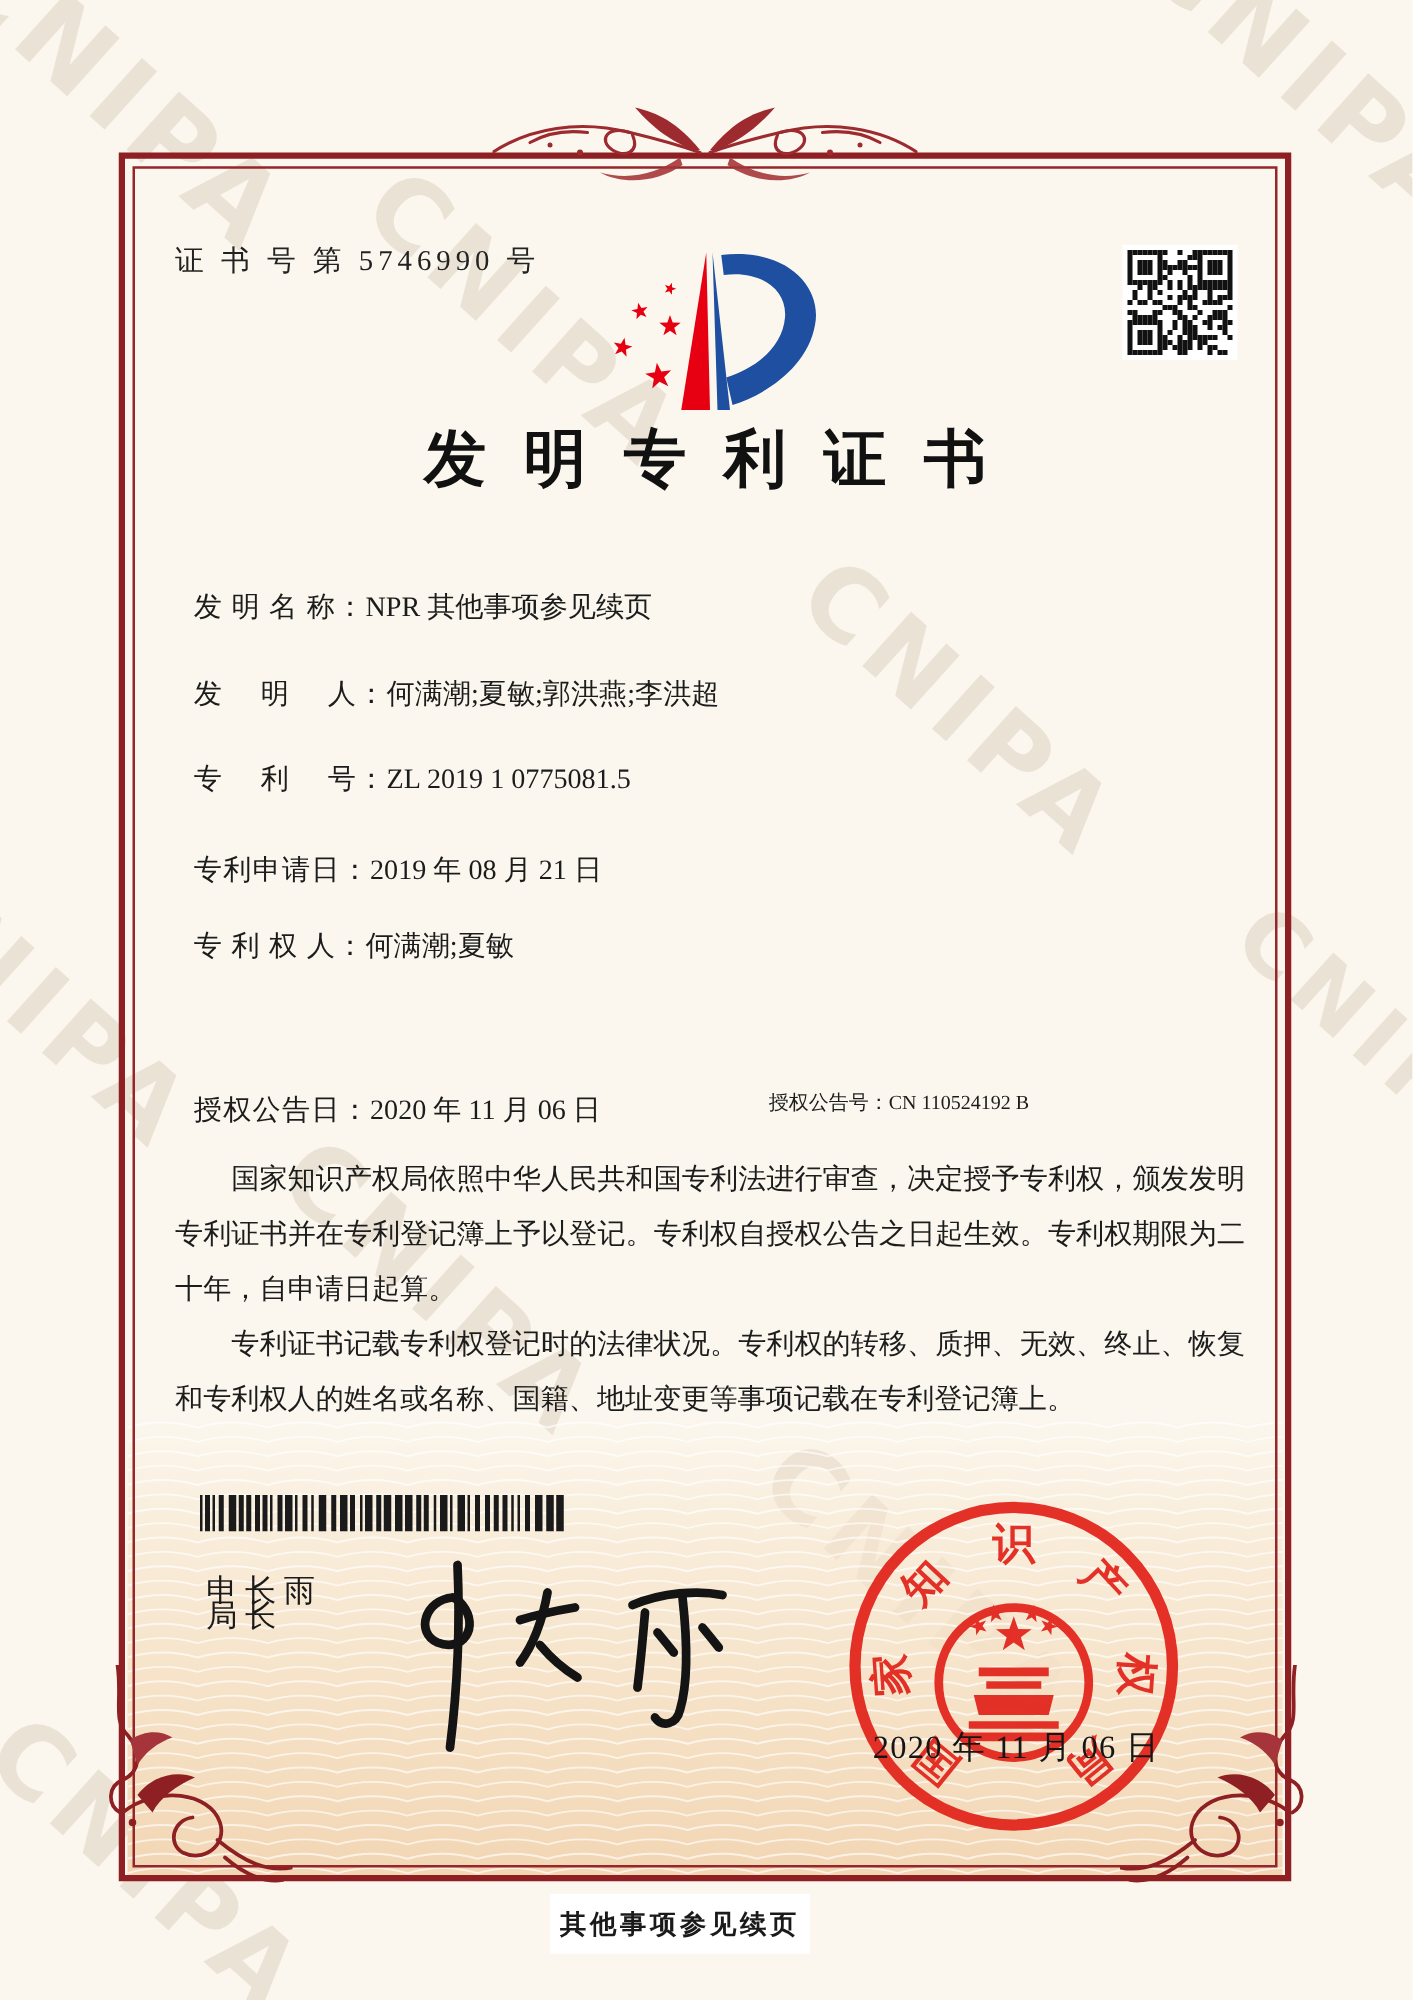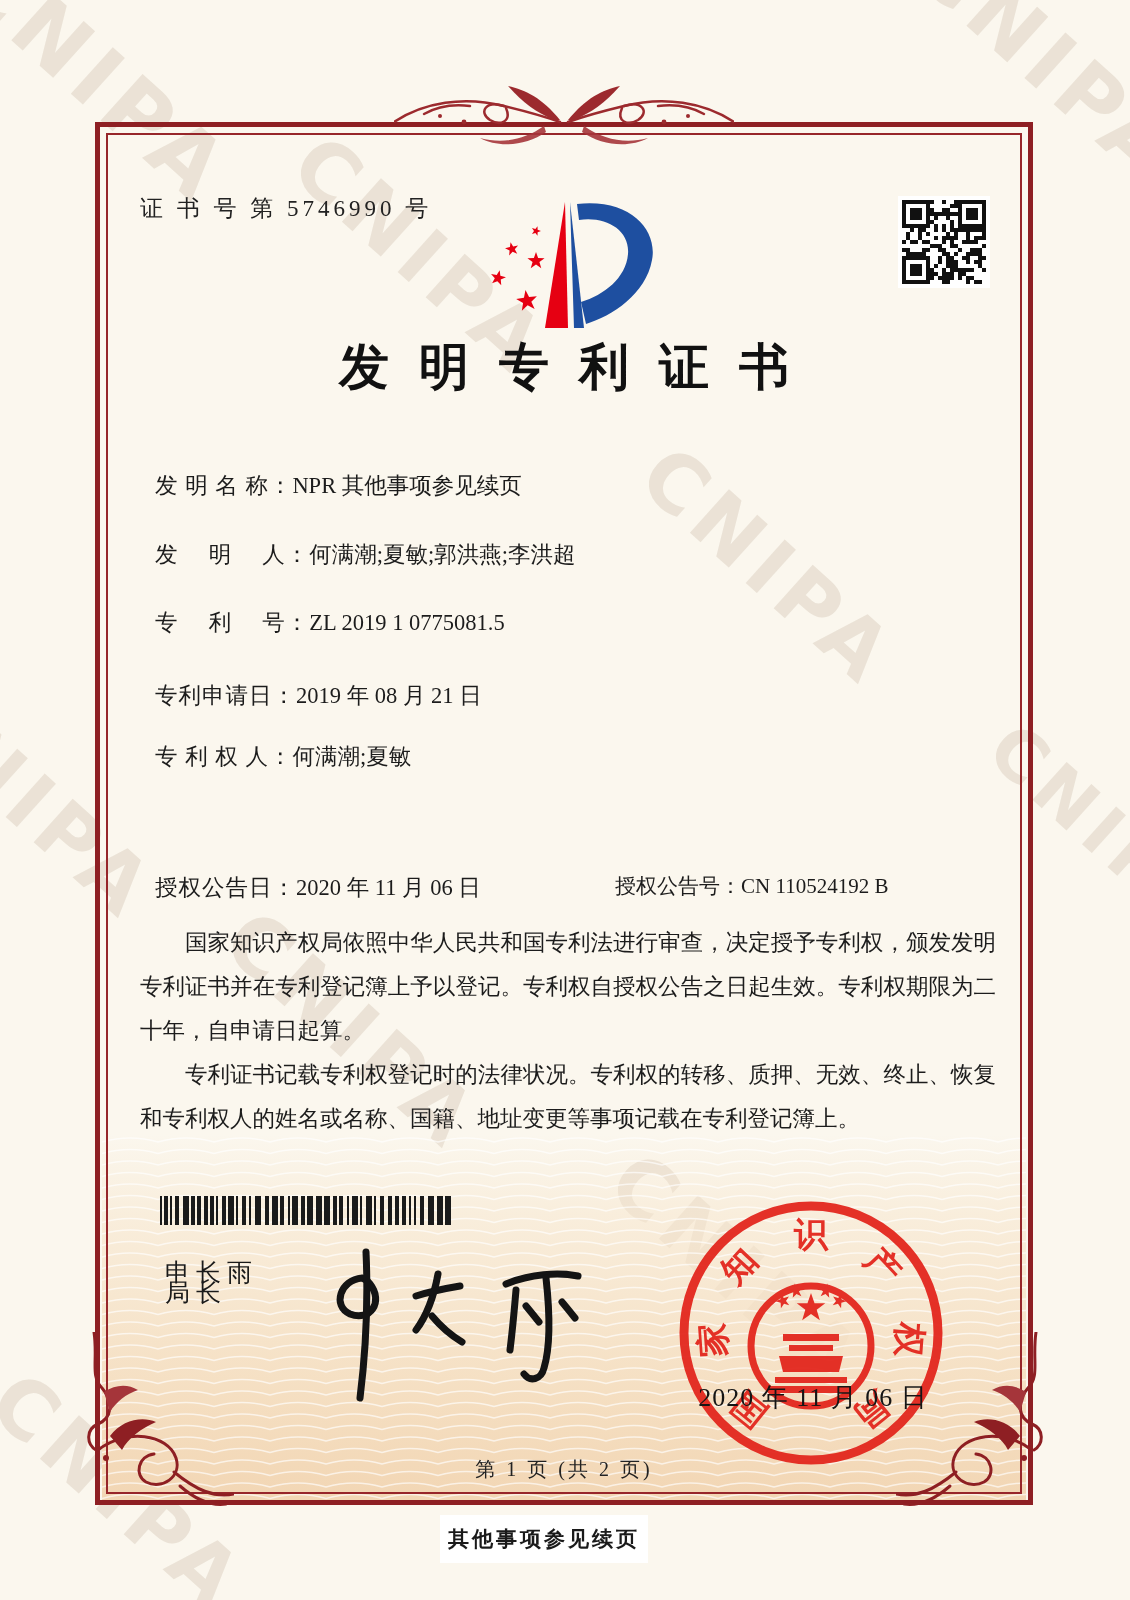--- a/index.html
+++ b/index.html
@@ -30,21 +30,21 @@
   .qr{position:absolute;left:898px;top:196px;width:92px;height:92px;background:#fff;z-index:5;
       display:grid;grid-template-columns:repeat(21,4px);grid-template-rows:repeat(21,4px);padding:4px;box-sizing:border-box;}
   .qr i{display:block;}
   .qr i.f{background:#111;}
 
   .title{position:absolute;left:95px;top:334px;width:938px;text-align:center;font-size:50px;font-weight:bold;
       color:#111;letter-spacing:30px;text-indent:30px;z-index:5;}
 
   .fieldrow{position:absolute;left:155px;font-size:22.5px;color:#1c1c1c;z-index:5;white-space:nowrap;}
   .fieldrow .lb{letter-spacing:1px;}
-  .grant2{position:absolute;left:615px;font-size:21px;color:#1c1c1c;z-index:5;white-space:nowrap;}
+  .grant2{position:absolute;left:615px;font-size:16px;color:#1c1c1c;z-index:5;white-space:nowrap;}
 
   .paras{position:absolute;left:140px;top:921px;width:856px;z-index:5;}
   .paras p{margin:0;font-size:22.5px;line-height:44px;color:#1c1c1c;text-indent:2em;text-align:justify;}
 
   .barcode{position:absolute;left:160px;top:1196px;height:29px;display:flex;align-items:stretch;z-index:6;}
   .barcode b{display:block;height:100%;}
   .barcode b.k{background:#1a1a1a;}
 
   .officer{position:absolute;left:165px;z-index:6;font-family:"Liberation Sans","DejaVu Sans",sans-serif;
       font-size:25px;color:#1a1a1a;letter-spacing:6px;}
@@ -787,16 +787,15 @@
       <use href="#sstar" transform="translate(167,107) scale(0.75) rotate(20)"></use>
       <rect x="111" y="140" width="56" height="7"></rect>
       <rect x="117" y="151" width="44" height="6"></rect>
       <polygon points="107,162 171,162 167,178 111,178"></polygon>
       <rect x="103" y="183" width="72" height="6"></rect>
       <rect x="99" y="192" width="80" height="7"></rect>
     </g>
   </svg>
   <div class="sealdate">2020 年 11 月 06 日</div>
 
-  <div class="pageinfo">第 1 页 (共 2 页)</div>
   <div class="contbox">其他事项参见续页</div>
 
 </div>
 
 </body></html>

